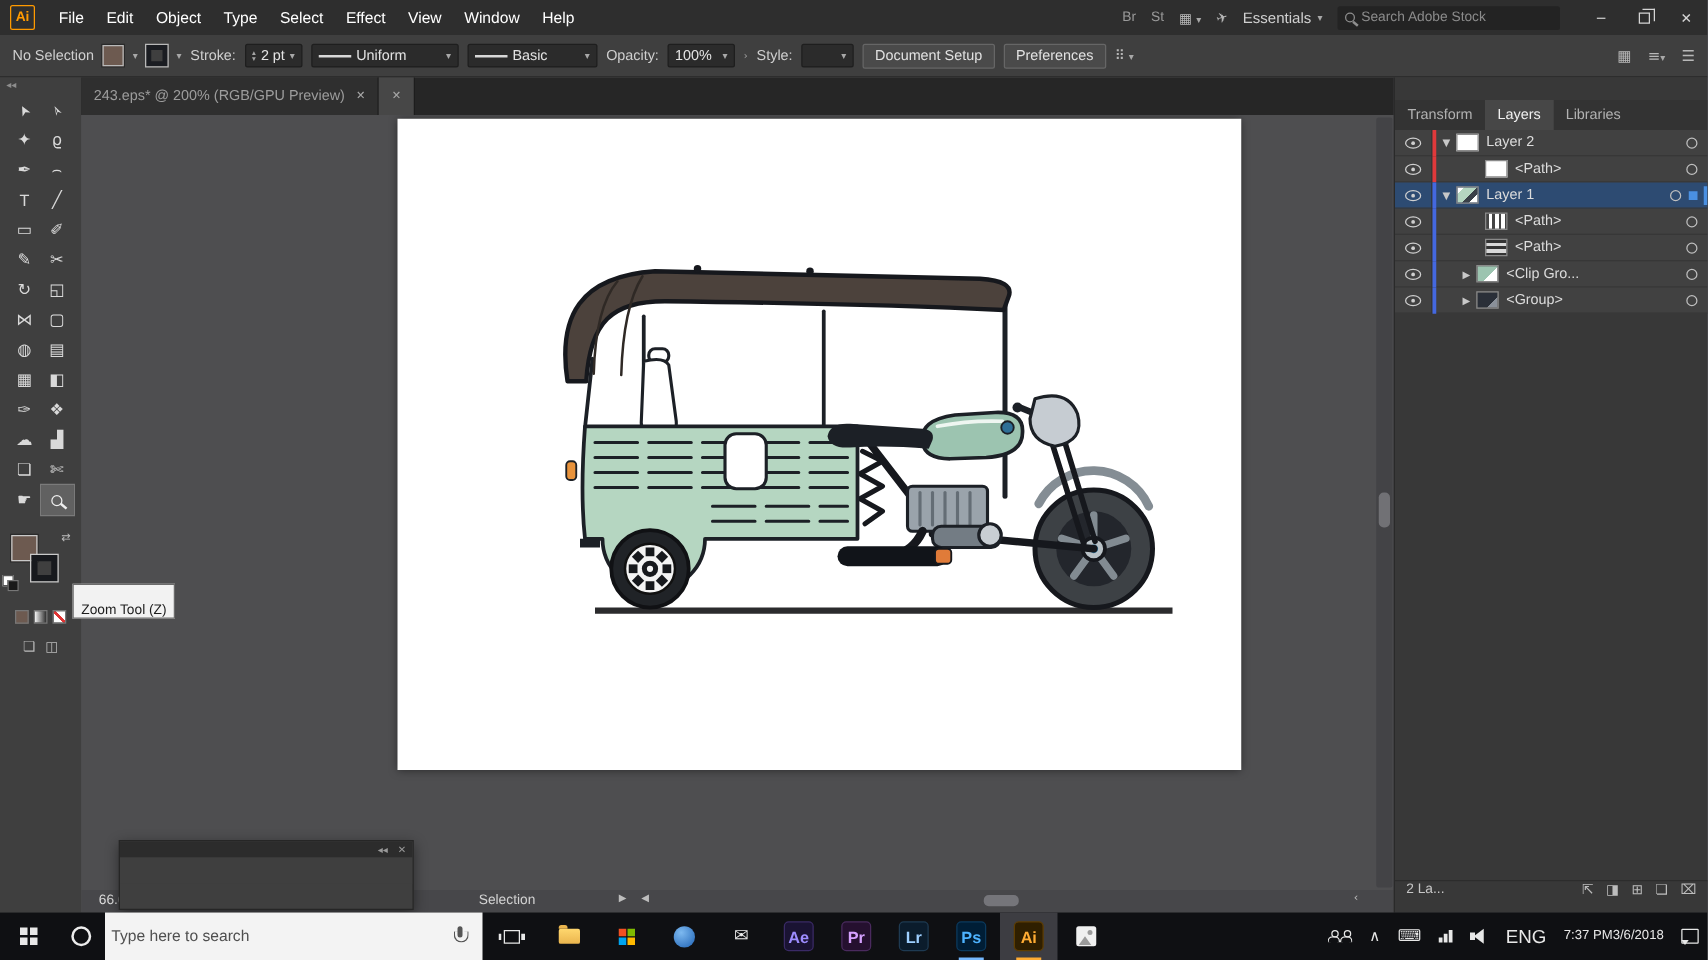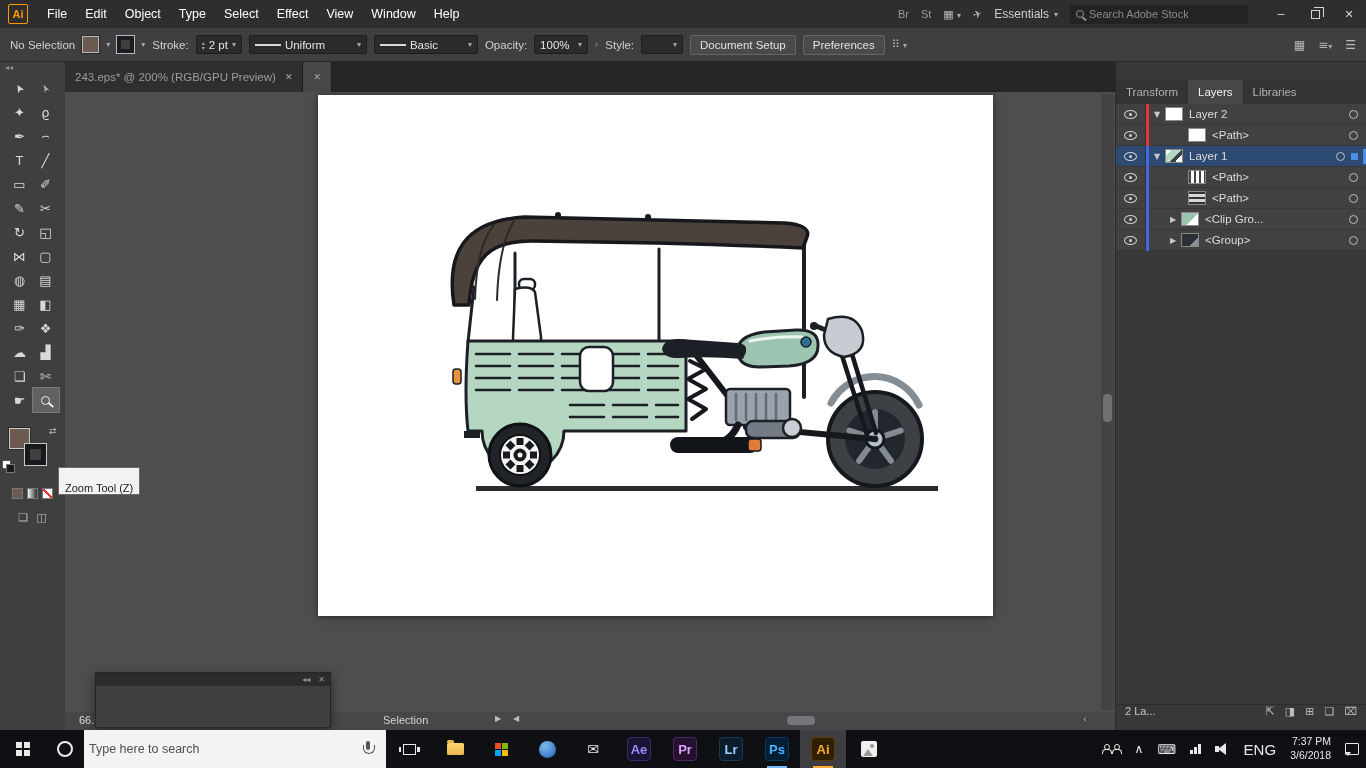--- a/index.html
+++ b/index.html
@@ -180,21 +180,21 @@
   .person{width:9px;height:10px;position:relative;display:inline-block}
   .person::before{content:"";position:absolute;top:0;left:2.5px;width:4px;height:4px;border:1px solid #e8e8e8;border-radius:50%}
   .person::after{content:"";position:absolute;bottom:0;left:0;width:8px;height:4px;border:1px solid #e8e8e8;border-bottom:0;border-radius:4px 4px 0 0}
   .kbd{font-size:13px}
   .bars{display:flex;align-items:flex-end;gap:1.5px}
   .bars i{display:block;width:2.5px;background:#e8e8e8}
   .spk{position:relative;width:15px;height:13px}
   .spk::before{content:"";position:absolute;left:0;top:3.5px;width:4px;height:6px;background:#e8e8e8}
   .spk::after{content:"";position:absolute;left:3px;top:0;border:6.5px solid transparent;border-right:8px solid #e8e8e8;border-left:0}
   .lang{font-size:15px}
-  .clock{display:flex;flex-direction:column;align-items:flex-end;font-size:10.5px;line-height:1.3}
+  .clock{display:flex;flex-direction:row;align-items:flex-end;font-size:10.5px;line-height:1.3}
   .notif{width:14px;height:12px;border:1.3px solid #e8e8e8;border-radius:1px;position:relative}
   .notif::after{content:"";position:absolute;left:-1px;bottom:-5px;border:3px solid transparent;border-top:4px solid #e8e8e8}
 </style>
 </head>
 <body>
 
 <div id="app">
 
   <div class="menubar">
     <div class="ai-badge">Ai</div>

